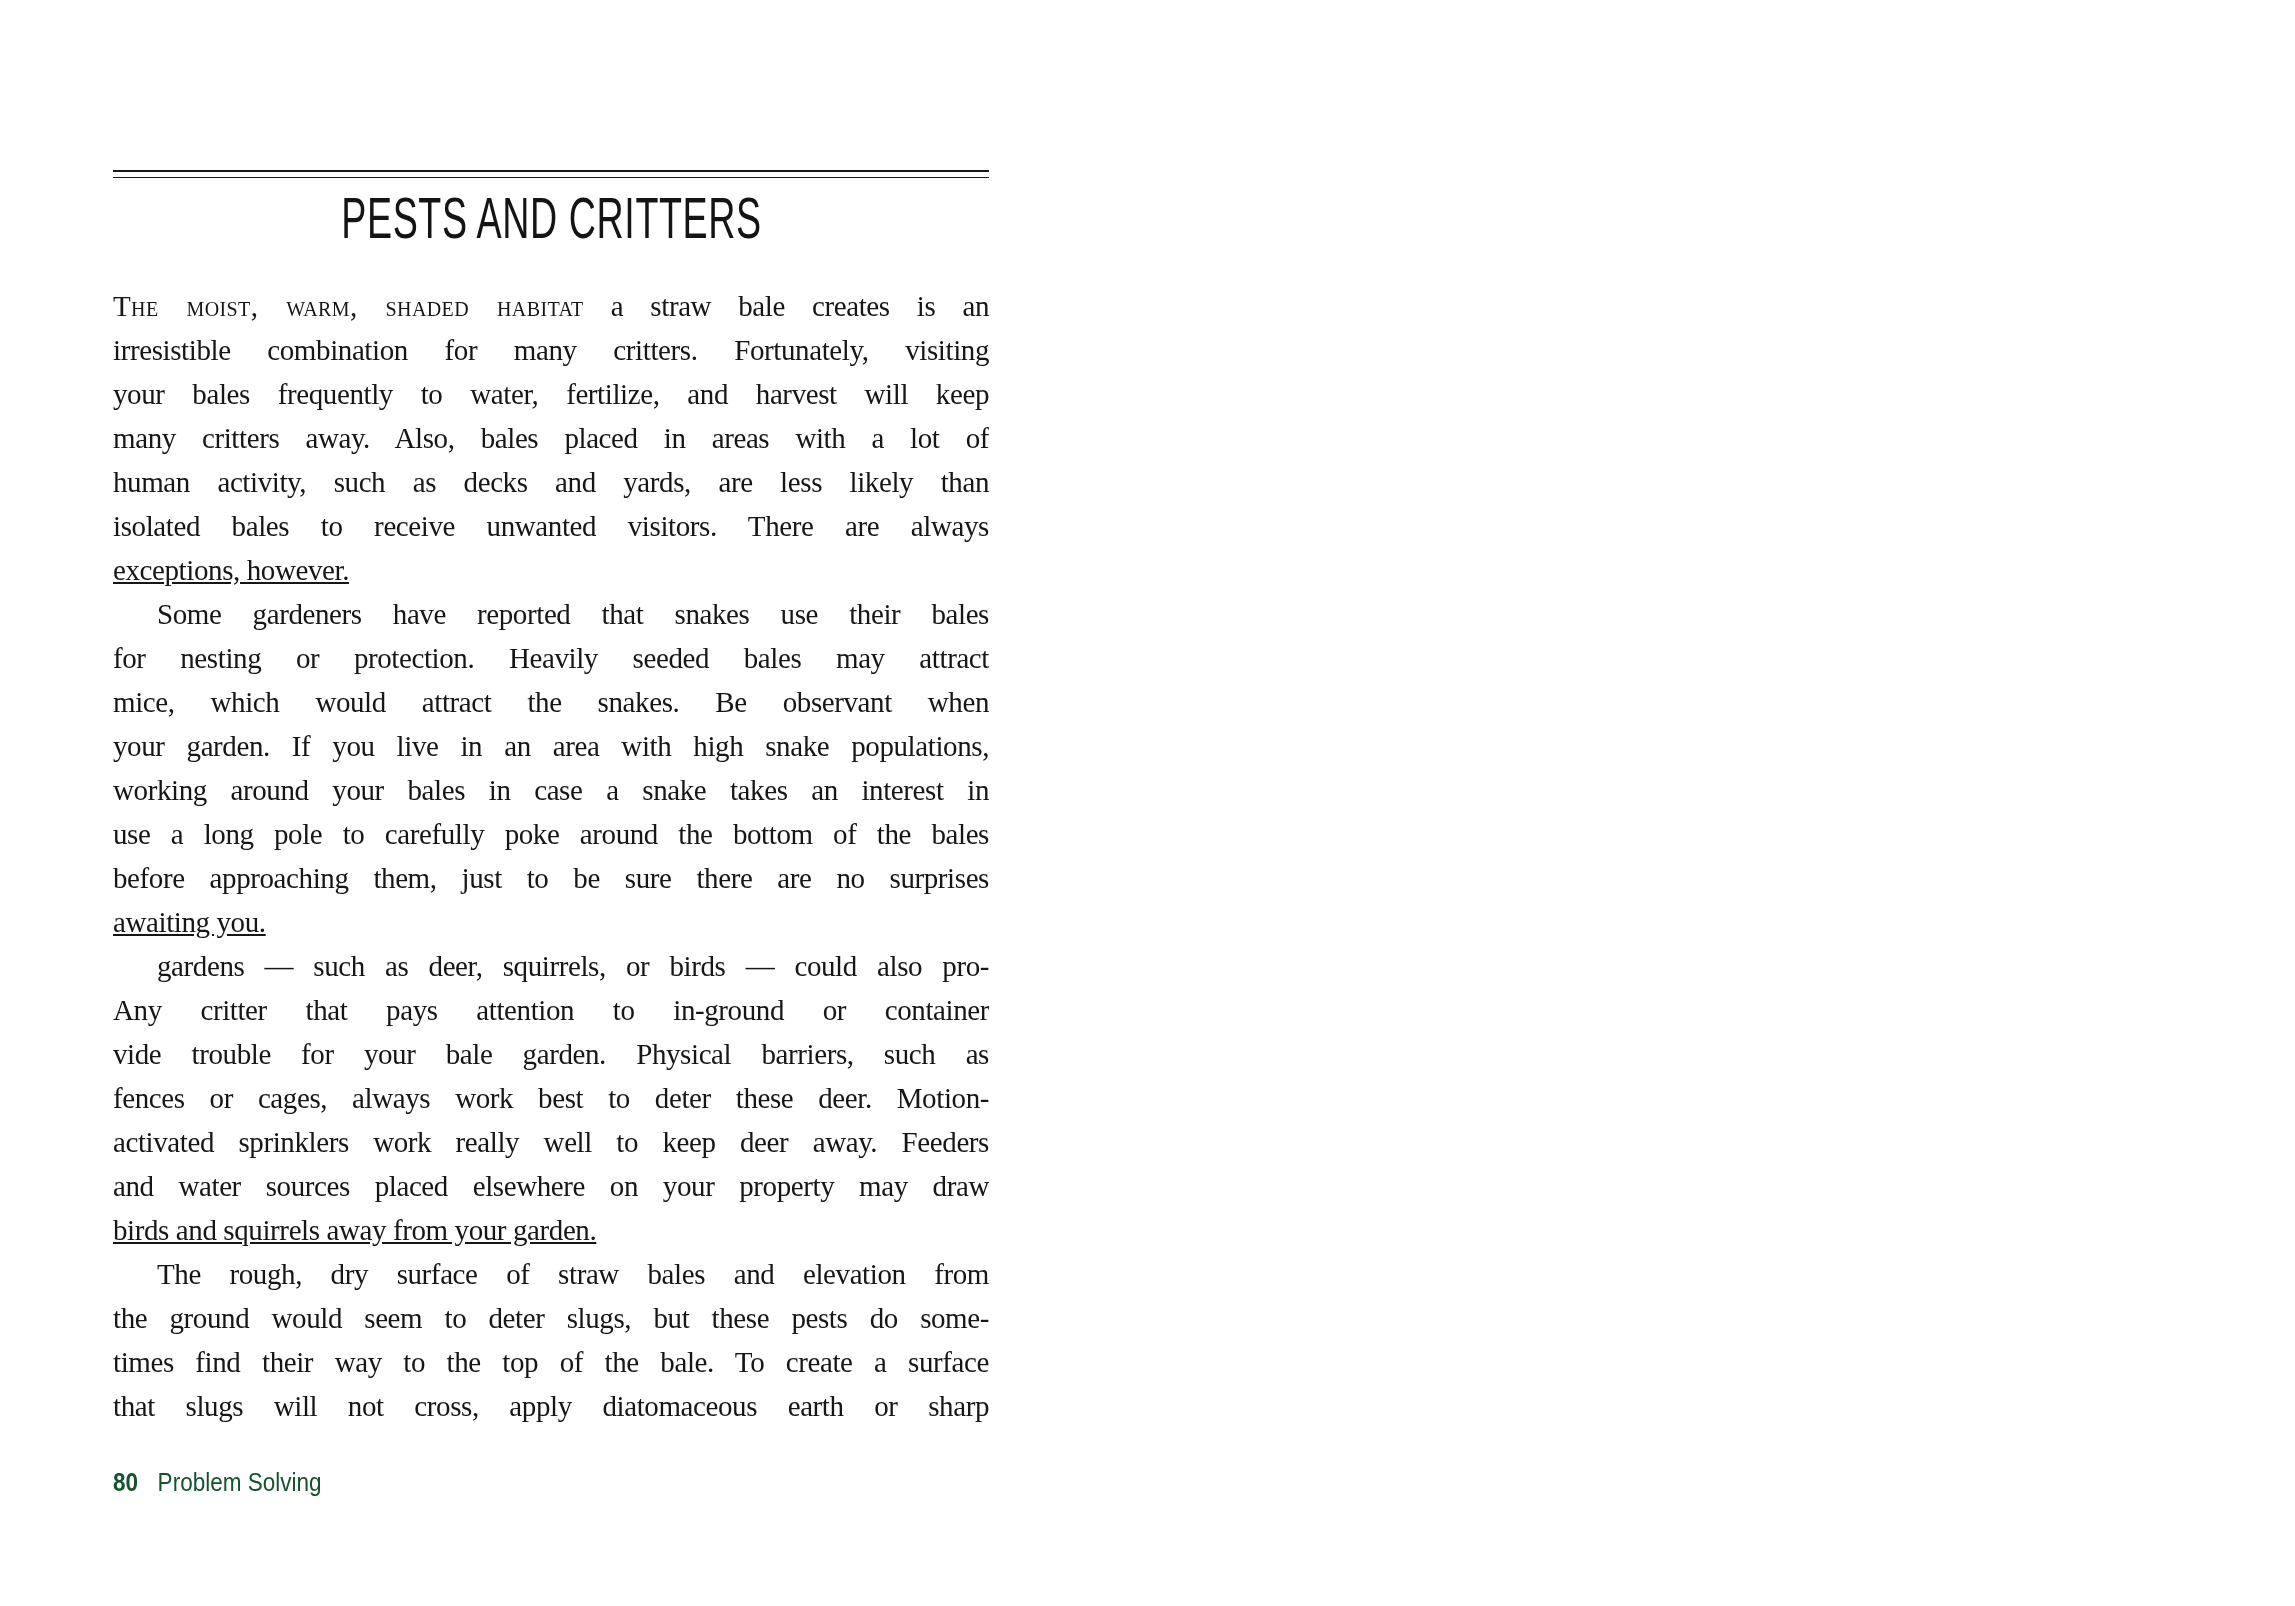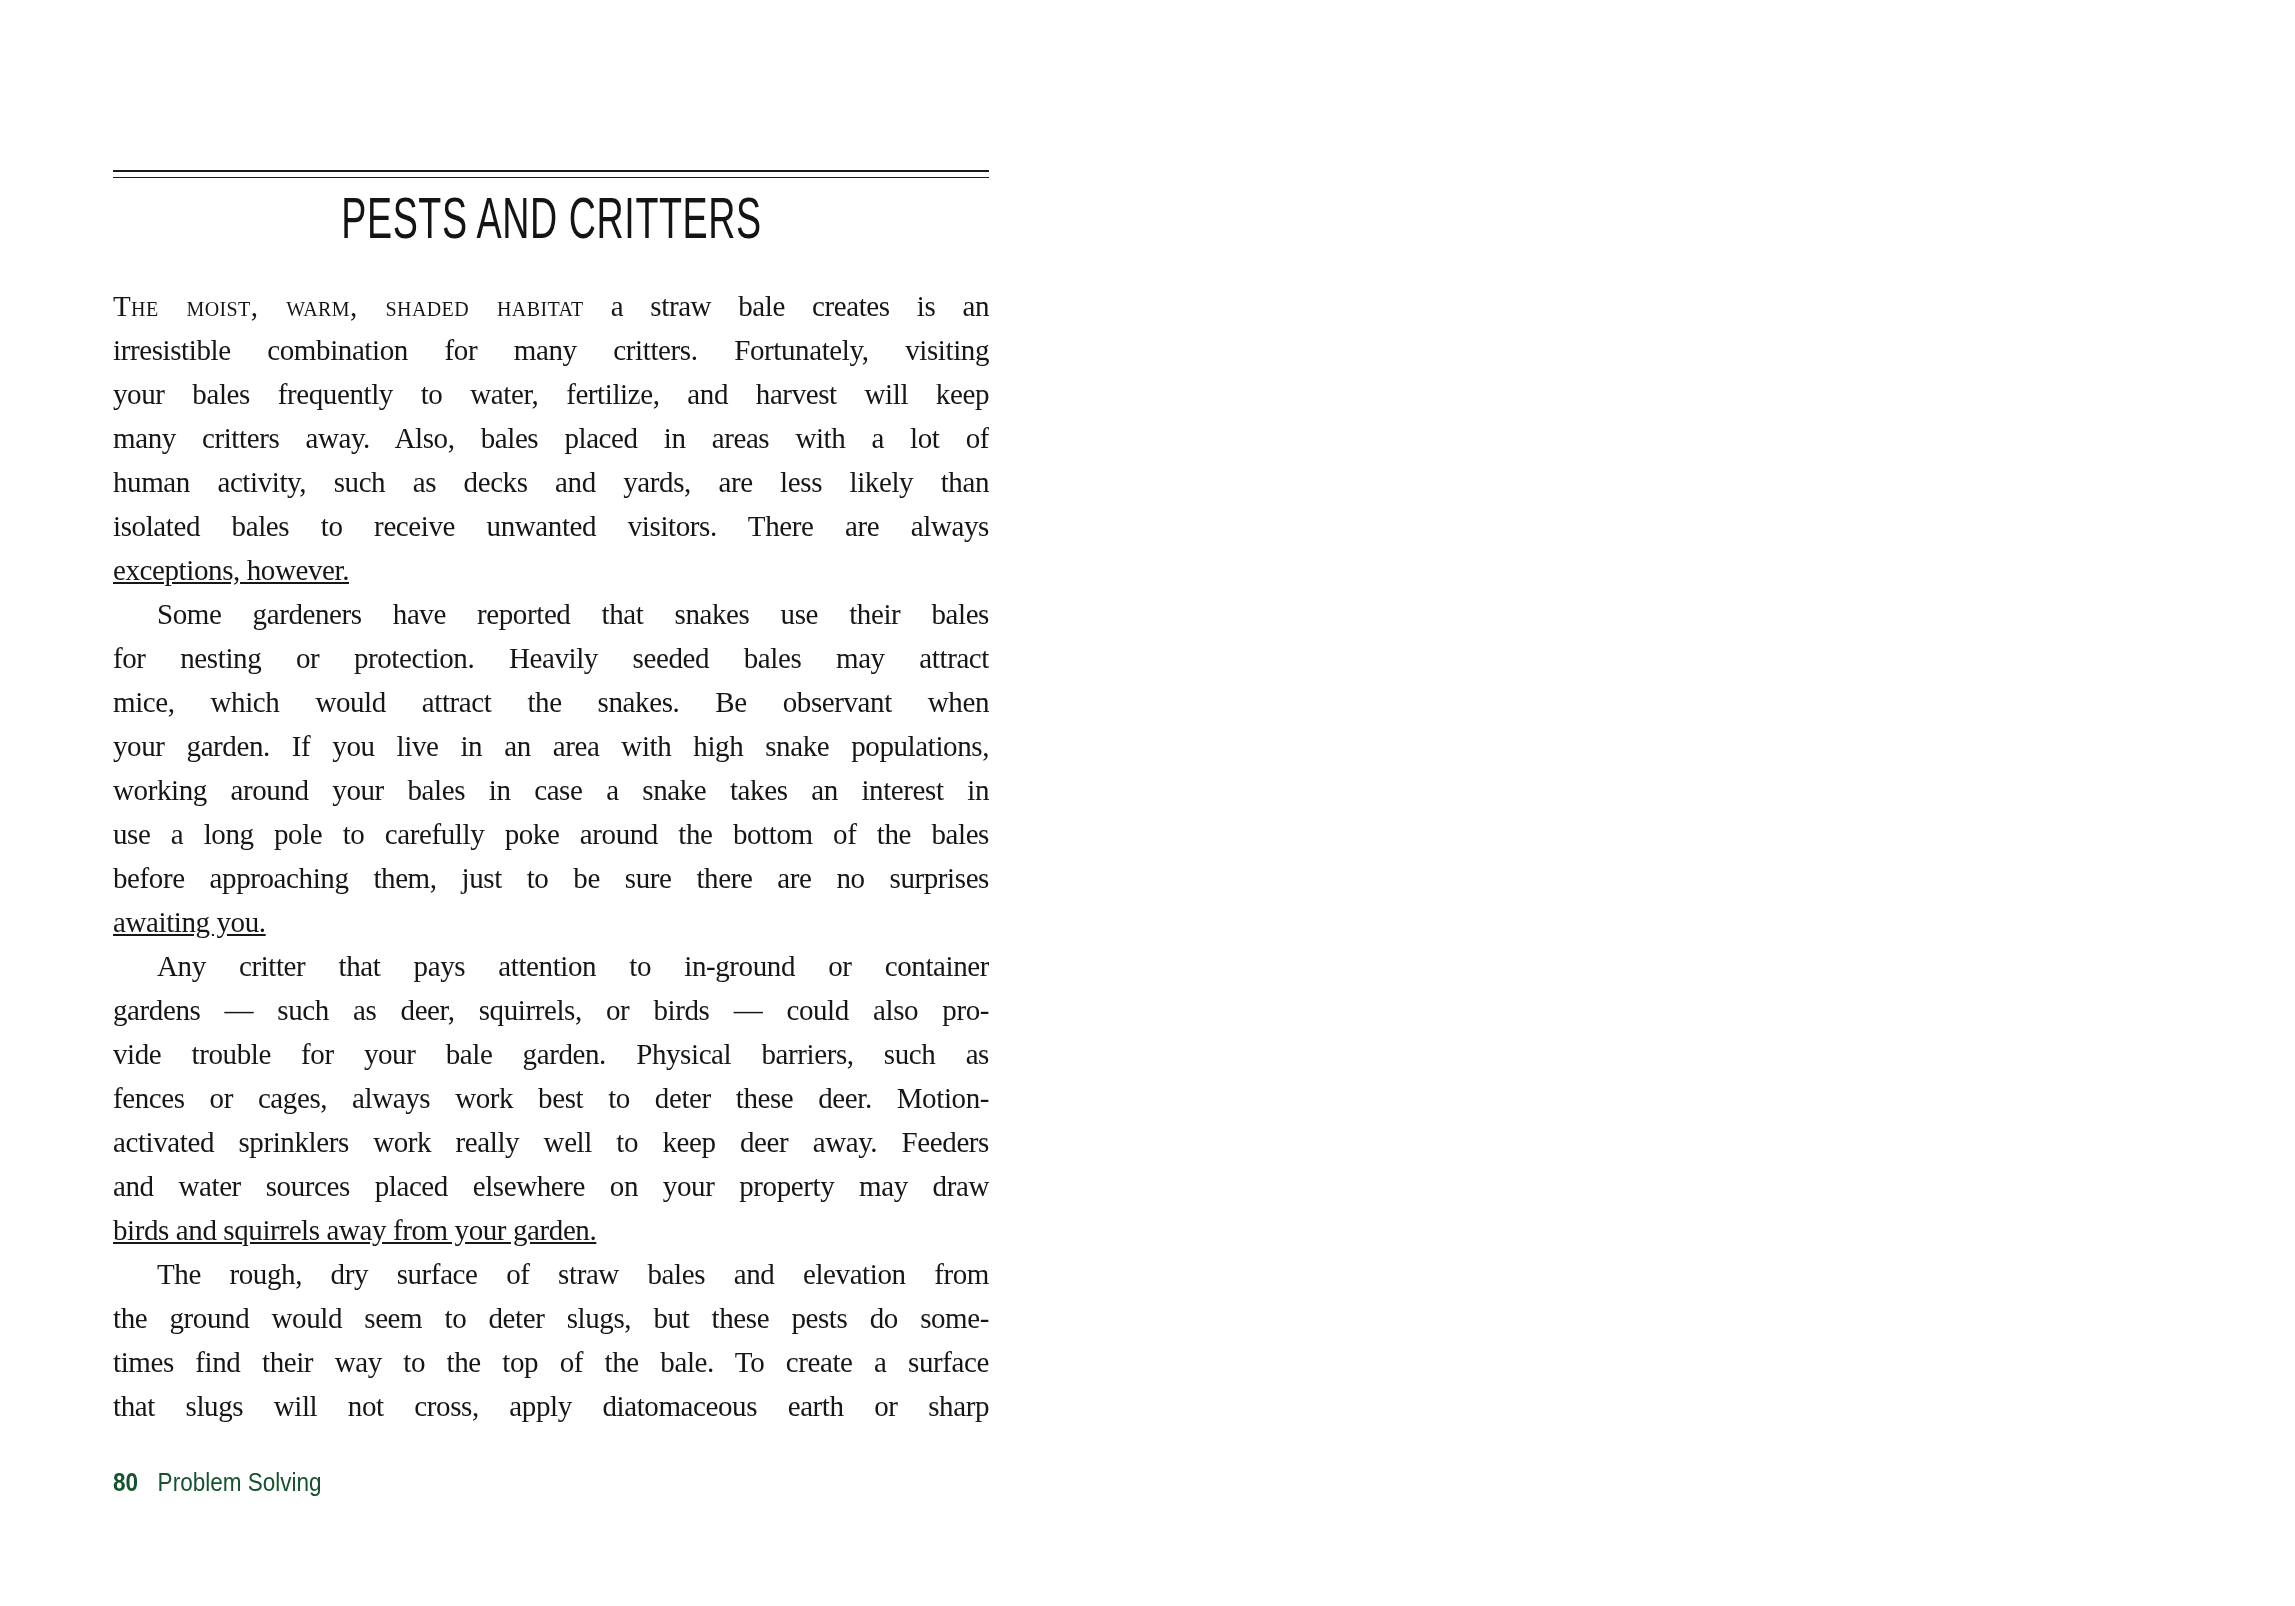--- a/index.html
+++ b/index.html
@@ -71,22 +71,22 @@
           <div class="line">Some gardeners have reported that snakes use their bales</div>
           <div class="line">for nesting or protection. Heavily seeded bales may attract</div>
           <div class="line">mice, which would attract the snakes. Be observant when</div>
           <div class="line">your garden. If you live in an area with high snake populations,</div>
           <div class="line">working around your bales in case a snake takes an interest in</div>
           <div class="line">use a long pole to carefully poke around the bottom of the bales</div>
           <div class="line">before approaching them, just to be sure there are no surprises</div>
           <div class="line end">awaiting you.</div>
         </div>
         <div class="para indent">
+          <div class="line">gardens — such as deer, squirrels, or birds — could also pro-</div>
           <div class="line">Any critter that pays attention to in-ground or container</div>
-          <div class="line">gardens — such as deer, squirrels, or birds — could also pro-</div>
           <div class="line">vide trouble for your bale garden. Physical barriers, such as</div>
           <div class="line">fences or cages, always work best to deter these deer. Motion-</div>
           <div class="line">activated sprinklers work really well to keep deer away. Feeders</div>
           <div class="line">and water sources placed elsewhere on your property may draw</div>
           <div class="line end">birds and squirrels away from your garden.</div>
         </div>
         <div class="para indent">
           <div class="line">The rough, dry surface of straw bales and elevation from</div>
           <div class="line">the ground would seem to deter slugs, but these pests do some-</div>
           <div class="line">times find their way to the top of the bale. To create a surface</div>

